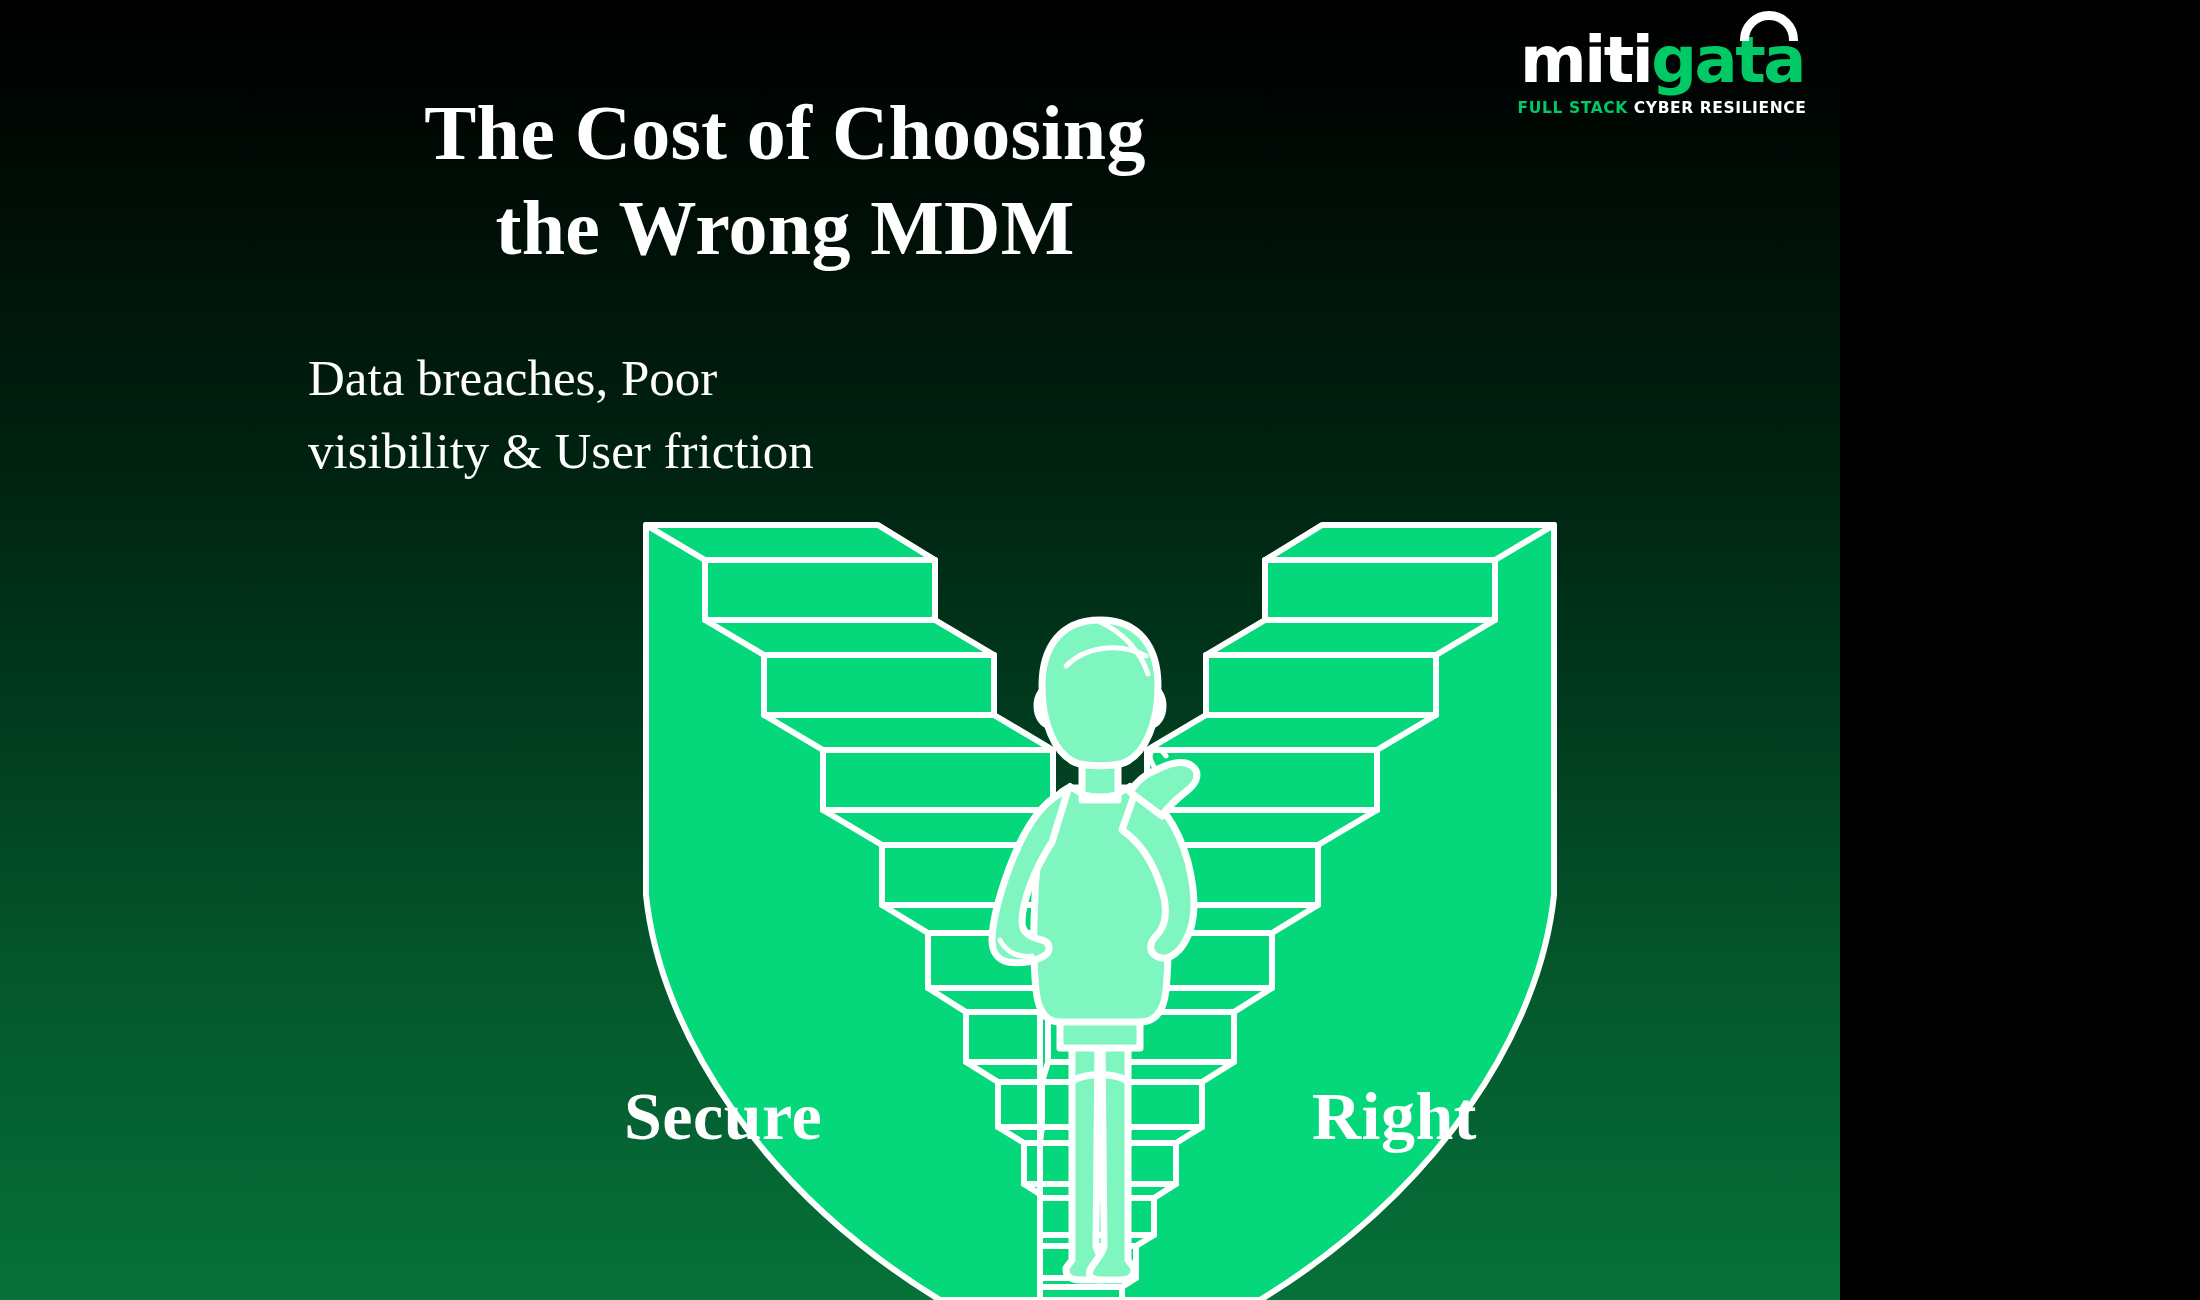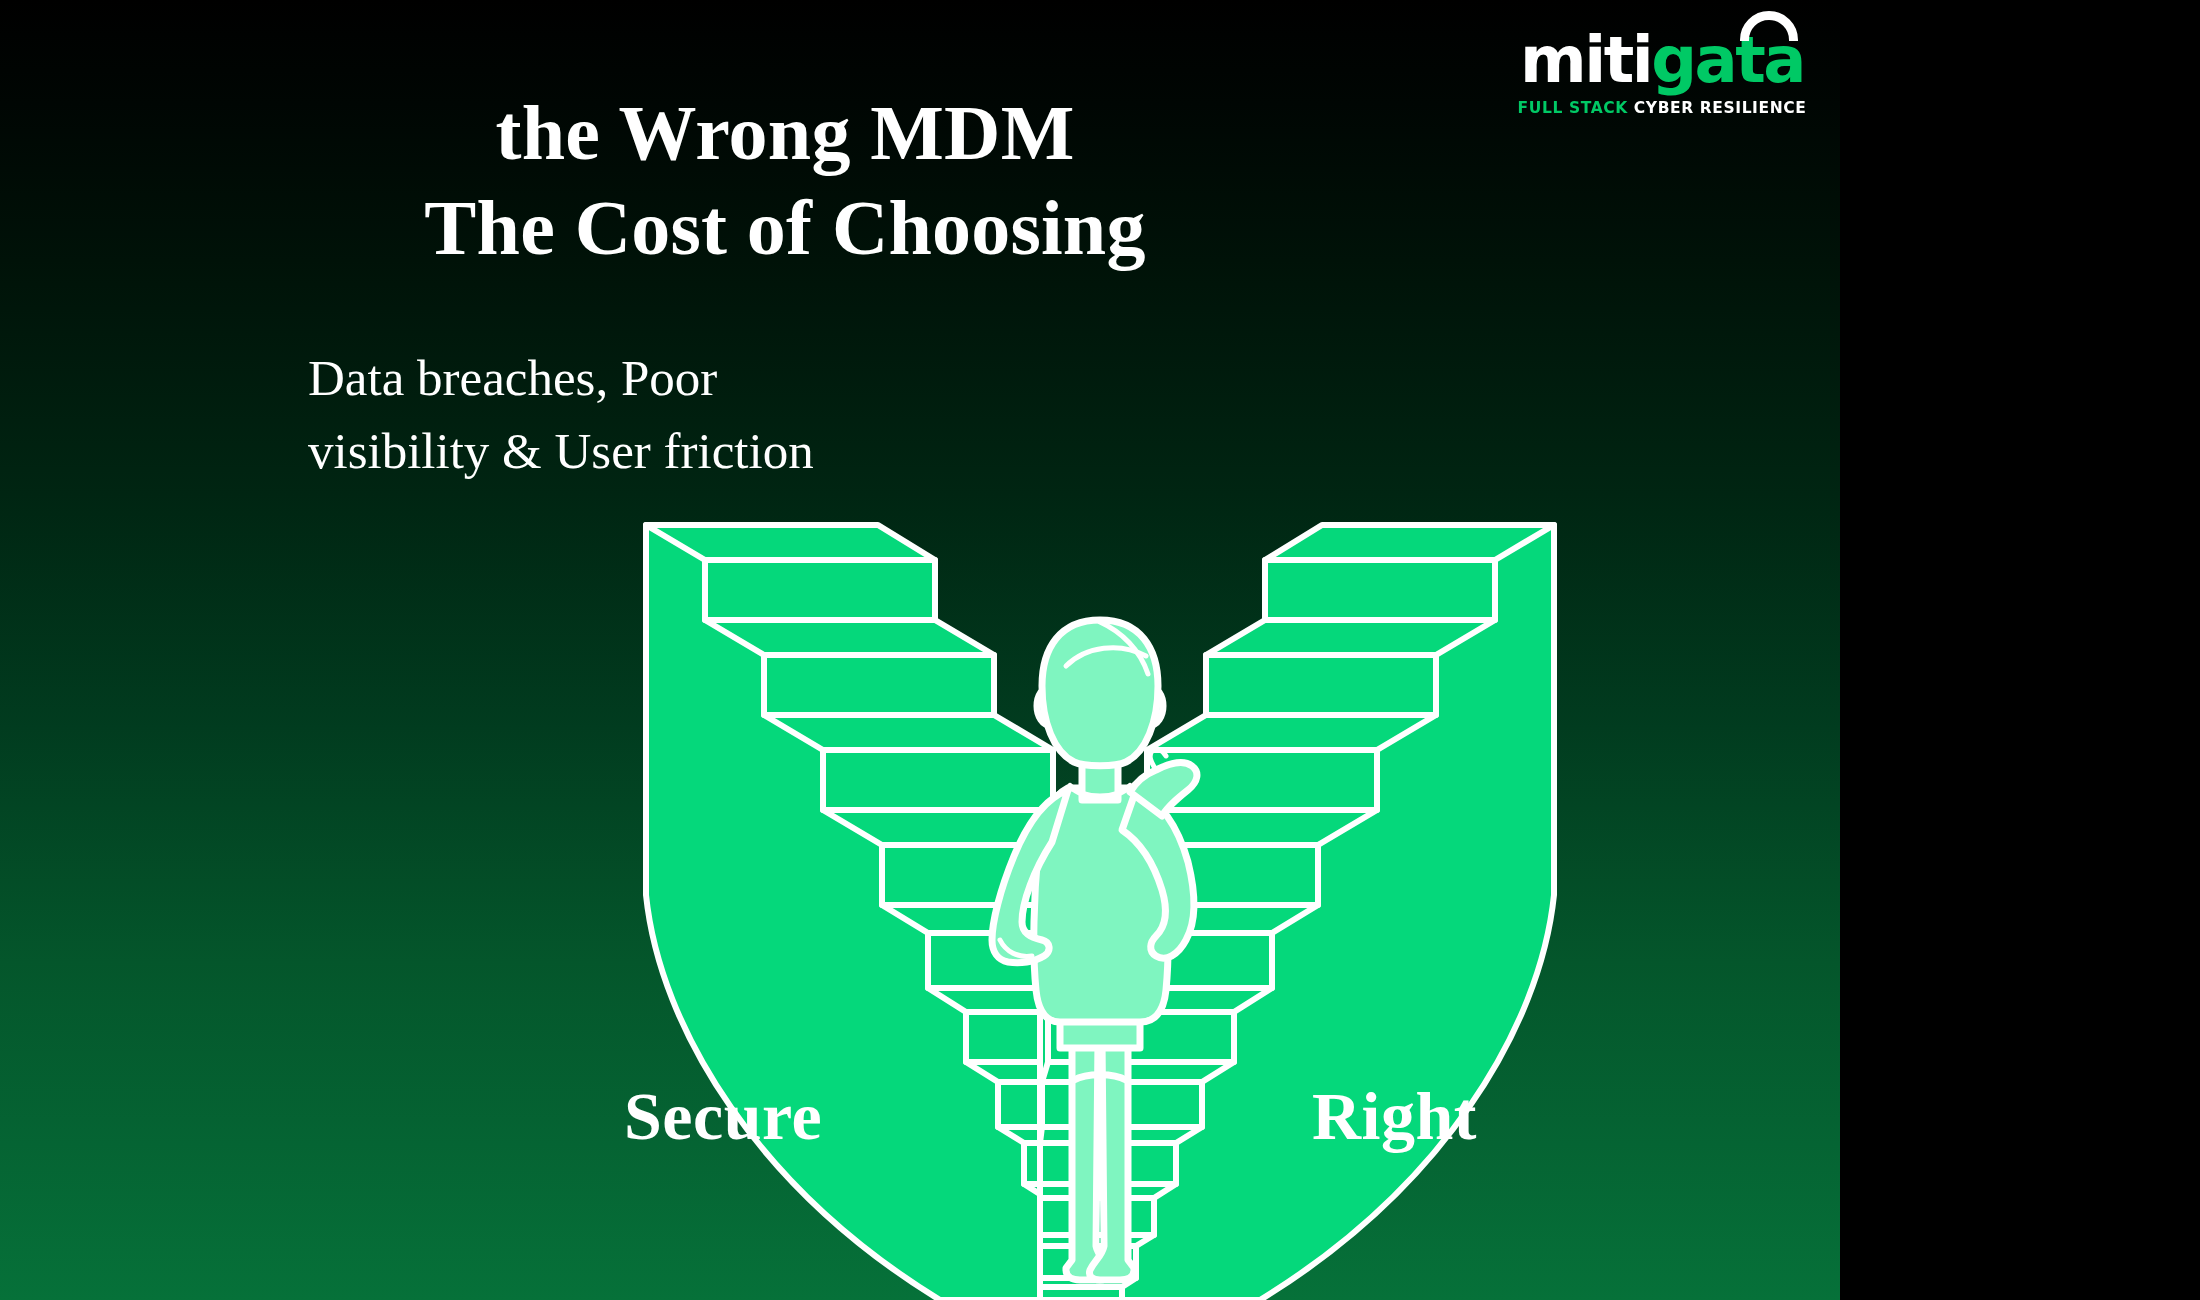--- a/index.html
+++ b/index.html
@@ -141,22 +141,22 @@
     <div class="logo-wordmark">
       <span class="logo-miti">miti</span><span class="logo-gata">gata</span>
       <span class="logo-arc"></span>
     </div>
     <div class="logo-tagline">
       <span class="tag-a">FULL STACK </span><span class="tag-b">CYBER RESILIENCE</span>
     </div>
   </div>
 
   <div class="headline">
+    <span class="headline-line">The Cost of Choosing</span>
     <span class="headline-line">the Wrong MDM</span>
-    <span class="headline-line">The Cost of Choosing</span>
   </div>
 
   <div class="caption caption-left">
     <span class="caption-line">Data breaches, Poor</span>
     <span class="caption-line">visibility &amp; User friction</span>
   </div>
   <div class="caption caption-right">
   </div>
 
   <div class="illustration">

